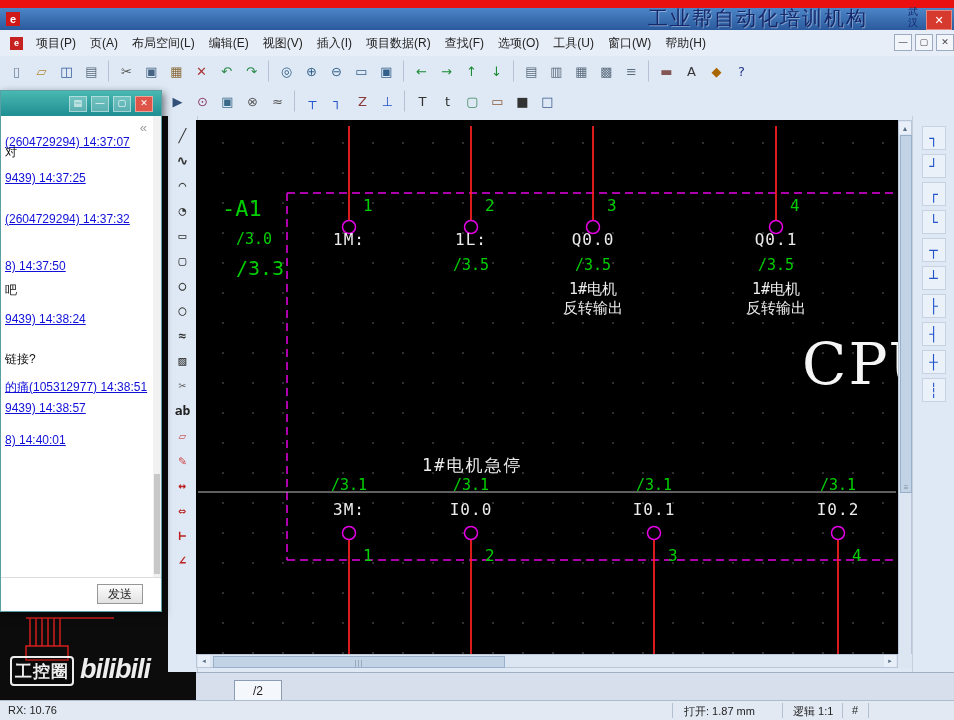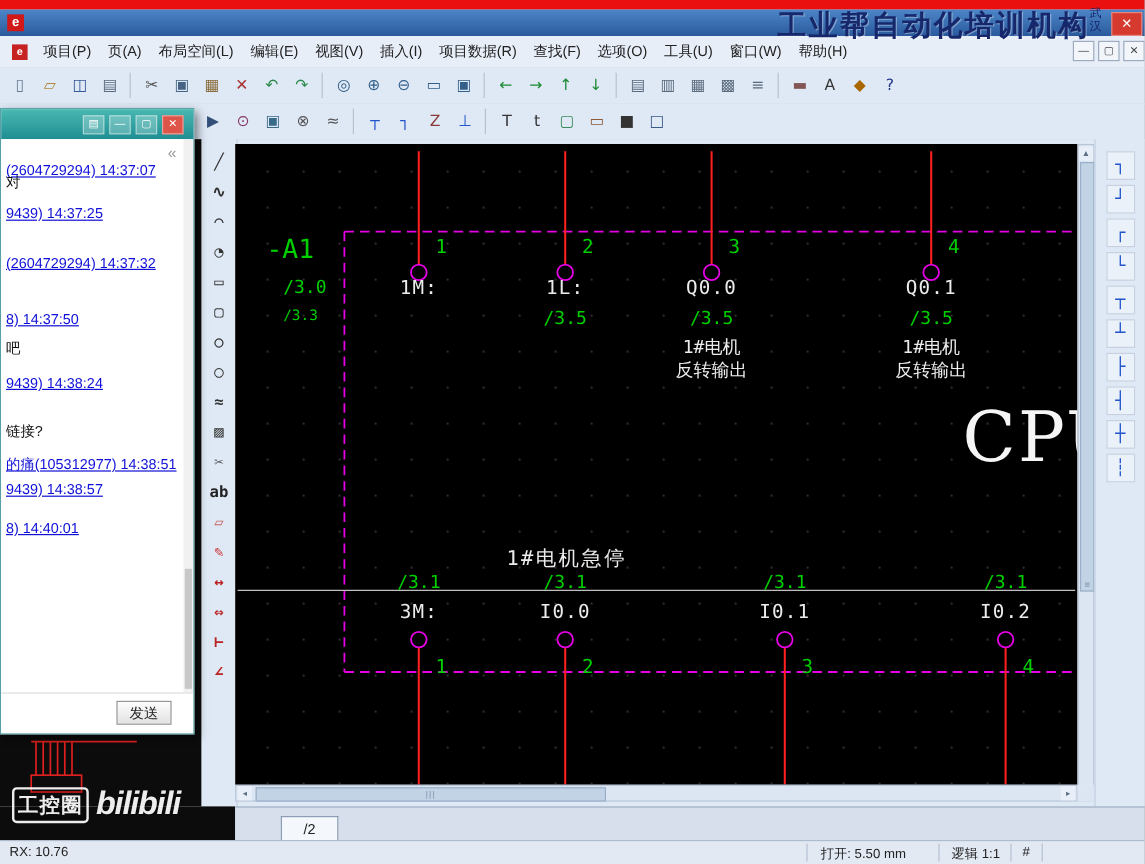--- a/index.html
+++ b/index.html
@@ -12,21 +12,21 @@
   
   .titlebar{position:absolute;left:0;top:8px;width:954px;height:22px;
             background:linear-gradient(#4c86c8,#2a5a9d);display:flex;align-items:center;color:#fff;}
   .app-icon{width:14px;height:14px;background:#d01818;color:#fff;font-size:11px;font-weight:bold;
             display:flex;align-items:center;justify-content:center;margin:0 6px;flex:none;}
   .title-text{white-space:nowrap;overflow:hidden;max-width:600px;}
   .titlebar-close{position:absolute;right:2px;top:2px;width:24px;height:18px;background:#d63a2e;
             color:#fff;text-align:center;line-height:18px;font-size:11px;border:1px solid rgba(255,255,255,.4);}
 
   
-  .brand1{position:absolute;left:648px;top:5px;width:262px;color:#16286b;font-size:24px;font-weight:bold;
+  .brand1{position:absolute;left:648px;top:5px;width:262px;color:#16286b;font-size:20px;font-weight:normal;
           font-family:"DejaVu Serif",serif;letter-spacing:2px;z-index:25;white-space:nowrap;
           text-shadow:1px 1px 0 rgba(255,255,255,.35);}
   .brand-city{position:absolute;left:908px;top:7px;width:13px;color:#16286b;font-size:10px;line-height:11px;z-index:25;font-family:Liberation Mono, monospace;}
   .brand2{position:absolute;left:652px;top:27px;color:#1a2f77;font-size:11px;font-weight:bold;z-index:25;white-space:nowrap;}
 
   
   .menubar{position:absolute;left:0;top:30px;width:954px;height:26px;background:#e8eef8;
            border-bottom:1px solid #b9c6d8;display:flex;align-items:center;padding-left:4px;}
   .menu-doc-icon{width:13px;height:13px;background:#c62222;color:#fff;font-size:9px;font-weight:bold;
            display:flex;align-items:center;justify-content:center;margin:0 6px;flex:none;}
@@ -62,21 +62,21 @@
            font-size:14px;font-family:"DejaVu Sans Mono",monospace;border:1px solid #c6d2e2;background:#eaf1f9;}
 
   
   .canvas{position:absolute;left:196px;top:4px;width:702px;height:534px;background:#000;overflow:hidden;
           background-image:radial-gradient(circle,#303030 1px,transparent 1.3px);
           background-size:30px 30px;background-position:12px 8px;}
   .schem-svg{position:absolute;left:0;top:0;}
   .schem-label{position:absolute;white-space:nowrap;font-family:"DejaVu Sans Mono",monospace;}
   .dev-tag{left:26px;top:76px;font-size:22px;color:#00cf00;}
   .ref-left-0{left:40px;top:110px;font-size:15px;color:#00cf00;}
-  .ref-left-1{left:40px;top:136px;font-size:12px;color:#00cf00;}
+  .ref-left-1{left:40px;top:136px;font-size:20px;color:#00cf00;}
   .tgroup{position:absolute;width:120px;height:130px;top:70px;font-family:"DejaVu Sans Mono",monospace;}
   .tg-0{left:93px}.tg-1{left:215px}.tg-2{left:337px}.tg-3{left:520px}
   .tnum{position:absolute;left:74px;top:6px;color:#00cf00;font-size:16px;}
   .tlabel{position:absolute;left:0;top:40px;width:100%;text-align:center;color:#ececec;font-size:16px;letter-spacing:1px;}
   .tref{position:absolute;left:0;top:66px;width:100%;text-align:center;color:#00cf00;font-size:15px;}
   .tdesc1{position:absolute;left:0;top:90px;width:100%;text-align:center;color:#ececec;font-size:15px;}
   .tdesc2{position:absolute;left:0;top:109px;width:100%;text-align:center;color:#ececec;font-size:15px;}
   .bgroup{position:absolute;width:120px;height:95px;top:350px;font-family:"DejaVu Sans Mono",monospace;}
   .bg-0{left:93px}.bg-1{left:215px}.bg-2{left:398px}.bg-3{left:582px}
   .bref{position:absolute;left:0;top:6px;width:100%;text-align:center;color:#00cf00;font-size:15px;}
@@ -388,21 +388,21 @@
     <div class="tabbar-left"></div>
     <div class="tabbar-main">
       <span class="page-tab">/2</span>
     </div>
   </div>
 
   <div class="statusbar">
     <span class="sb-item" style="left:8px;">RX: 10.76</span>
     <span class="sb-item" style="left:96px;margin-top:31px;">RY: 40.77</span>
     <span class="sb-sep" style="left:672px;"></span>
-    <span class="sb-item" style="left:684px;">打开: 5.50 mm</span>
+    <span class="sb-item" style="left:684px;">打开: 1.87 mm</span>
     <span class="sb-sep" style="left:782px;"></span>
     <span class="sb-item" style="left:793px;">逻辑 1:1</span>
     <span class="sb-sep" style="left:842px;"></span>
     <span class="sb-item" style="left:852px;">#</span>
     <span class="sb-sep" style="left:868px;"></span>
   </div>
 
   <div class="chat">
     <div class="chat-titlebar">
       <span class="chat-btn">▤</span>

